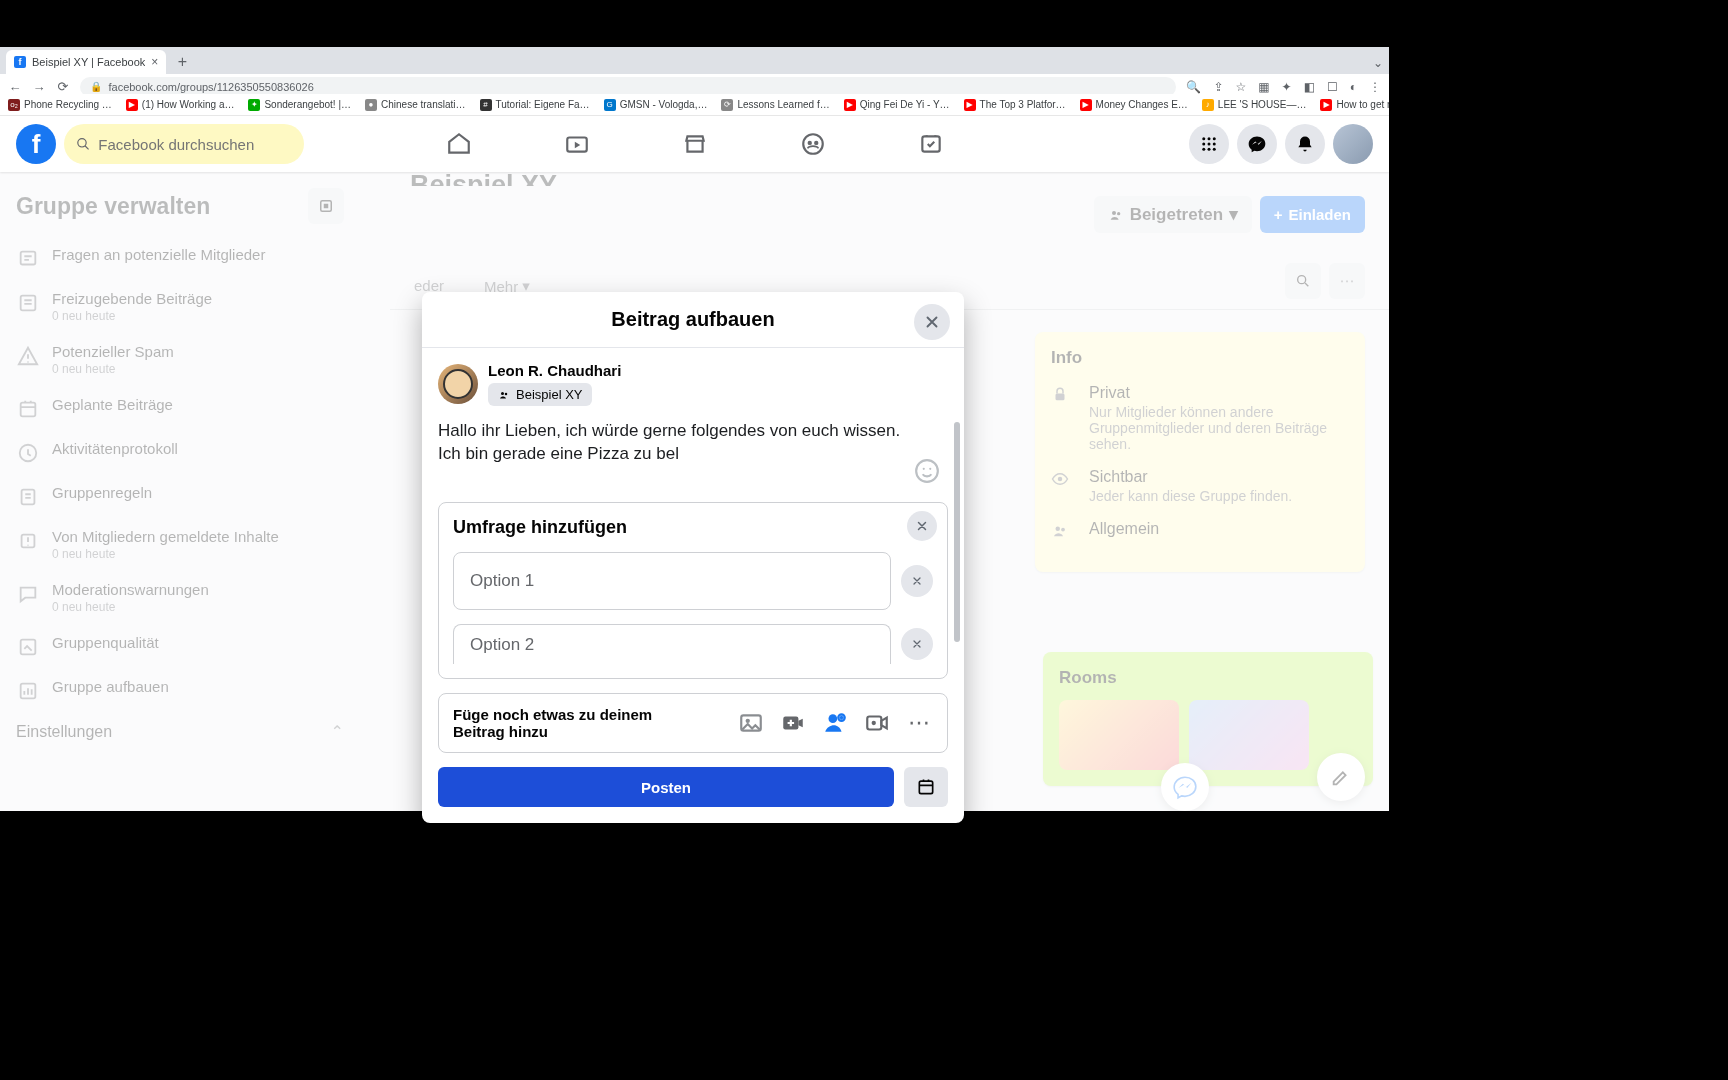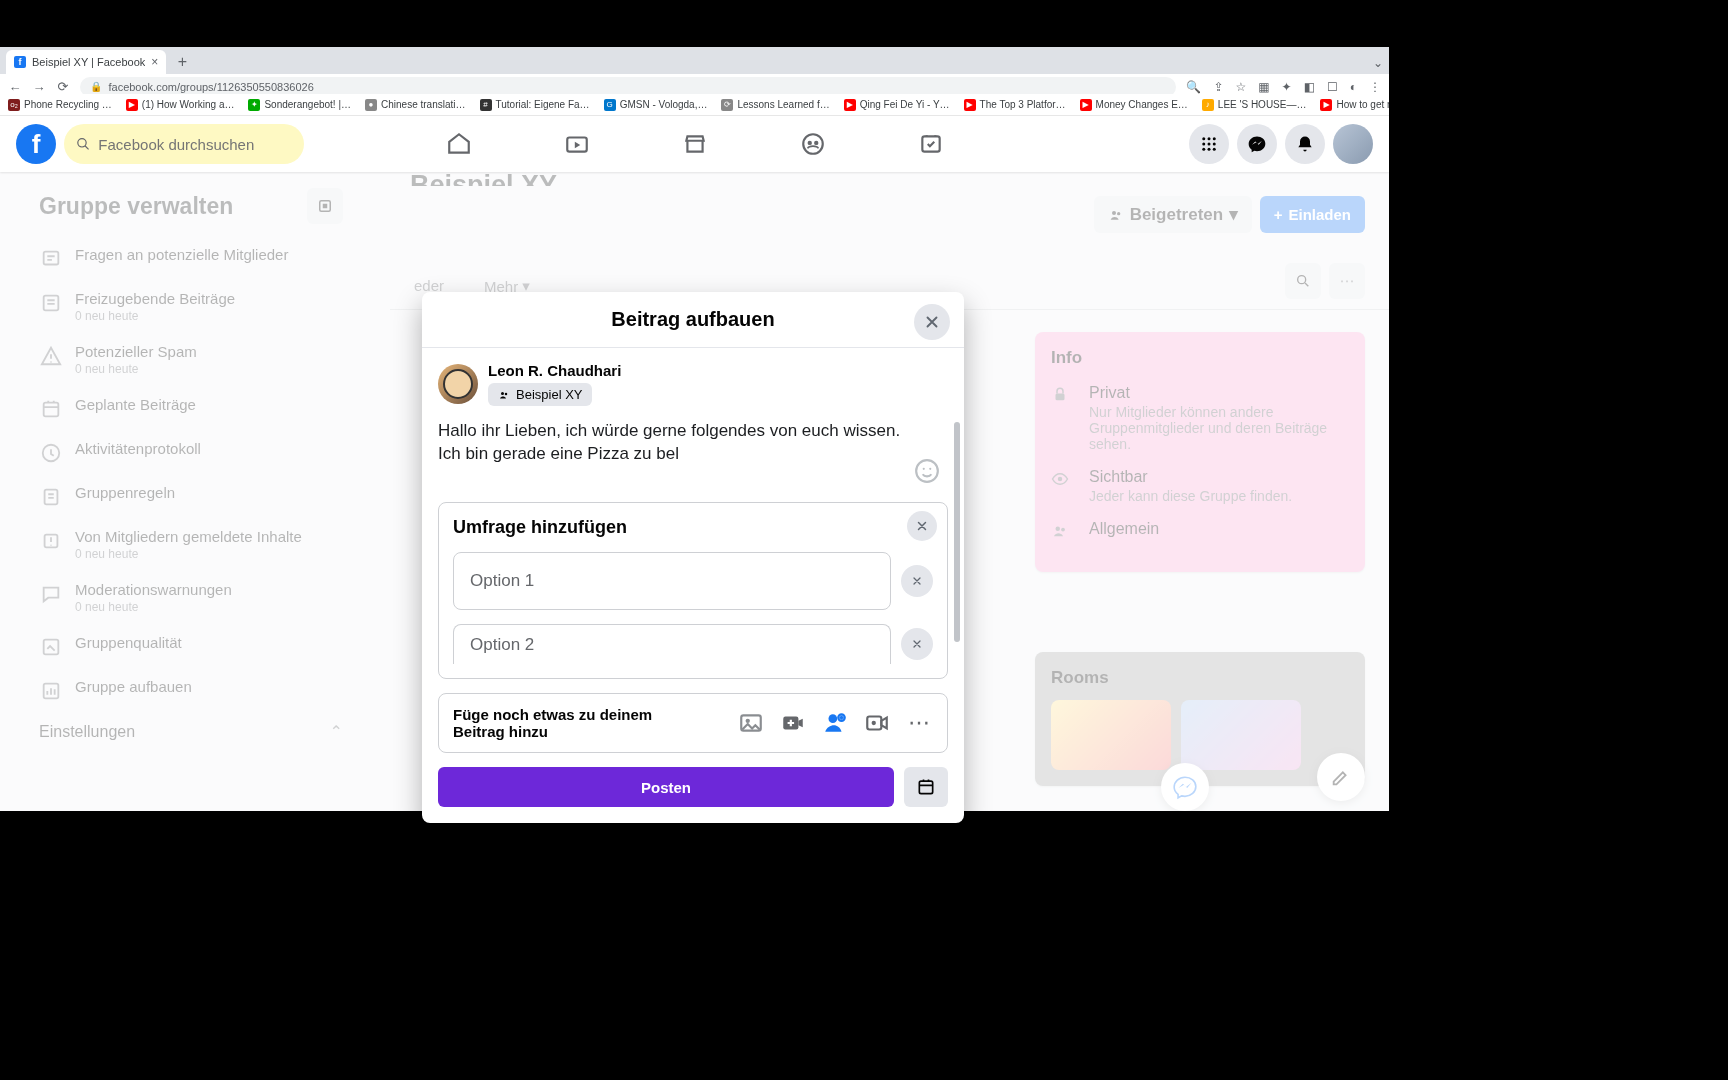--- a/index.html
+++ b/index.html
@@ -34,21 +34,21 @@
 .fb-search { margin-left: 8px; height: 40px; border-radius: 20px; background: #fef9c3; display:flex; align-items:center; padding:0 12px; gap:8px; color:#65676b; width: 240px;}
 .fb-search input { border:none; background:transparent; outline:none; font-size:15px; color:#65676b; width:100%;}
 .fb-center-nav { position:absolute; left:50%; transform:translateX(-50%); display:flex; gap:8px;}
 .fb-center-nav .navitem { width:110px; height:48px; display:flex;align-items:center;justify-content:center; color:#65676b; border-radius:8px; cursor:pointer;}
 .fb-center-nav .navitem svg { width:26px; height:26px; fill:#65676b;}
 .fb-right { margin-left:auto; display:flex; gap:8px; align-items:center;}
 .fb-right .circ { width:40px; height:40px; border-radius:50%; background:#e4e6eb; display:flex;align-items:center;justify-content:center; color:#050505; cursor:pointer;}
 .fb-right .avatar { width:40px;height:40px;border-radius:50%; background:linear-gradient(135deg,#b8c5d6,#8a9bb0); cursor:pointer;}
 
 
-.left-sidebar { position:absolute; top:56px; left:11px; width:360px; bottom:0; padding:16px 20px; overflow:hidden;}
+.left-sidebar { position:absolute; top:56px; left:0; width:360px; bottom:0; padding:16px 8px; overflow:hidden;}
 .left-sidebar h1 { font-size:23px; font-weight:700; color:#1c1e21; padding:0 8px 12px 8px; display:flex; align-items:center; justify-content:space-between;}
 .left-sidebar h1 .gear { width:36px;height:36px;border-radius:6px;background:#e4e6eb;display:flex;align-items:center;justify-content:center;cursor:pointer;}
 .sb-item { display:flex; align-items:flex-start; gap:12px; padding:10px 8px; border-radius:8px; cursor:pointer;}
 .sb-item .ico { width:24px; display:flex; justify-content:center; color:#65676b; padding-top:2px;}
 .sb-item .ico svg { width:22px; height:22px; fill:none; stroke:#65676b; stroke-width:2;}
 .sb-item .txts { flex:1;}
 .sb-item .lbl { font-size:15px; color:#050505;}
 .sb-item .sub { font-size:12px; color:#65676b; margin-top:2px;}
 .sb-section-title { display:flex; align-items:center; justify-content:space-between; padding:10px 8px; font-size:16px; color:#050505; font-weight:500;}
 .sb-section-title .chev { color:#65676b; cursor:pointer;}
@@ -58,28 +58,28 @@
 .group-title-bg { font-size:27px; font-weight:700; color:#1c1e21; padding:4px 20px;}
 .group-hdr-row { display:flex; justify-content:flex-end; gap:8px; padding:10px 24px 30px 24px;}
 .btn-beige { background:#e4e6eb; color:#050505; padding:8px 14px; border-radius:6px; font-size:17px; font-weight:600; display:flex;align-items:center;gap:6px; cursor:pointer;}
 .btn-blue { background:#1877f2; color:#fff; padding:8px 14px; border-radius:6px; font-size:15px; font-weight:600; display:flex;align-items:center;gap:6px; cursor:pointer;}
 .group-tabs { display:flex; gap:40px; padding:0 24px; border-bottom:1px solid #ced0d4; font-size:15px; color:#65676b;}
 .group-tabs .gt { padding:14px 0; cursor:pointer;}
 .group-tabs .gt.more { display:flex;align-items:center;gap:4px;}
 .group-tabs-right { margin-left:auto; display:flex; gap:8px;}
 .group-tabs-right .circ2 { width:36px;height:36px;border-radius:6px;background:#e4e6eb;display:flex;align-items:center;justify-content:center;cursor:pointer;}
 
-.info-card { position:absolute; right:24px; top:160px; width:330px; background:#f9a8d4; border-radius:8px; padding:16px; box-shadow:0 1px 2px rgba(0,0,0,0.1);}
+.info-card { position:absolute; right:24px; top:160px; width:330px; background:#fef9c3; border-radius:8px; padding:16px; box-shadow:0 1px 2px rgba(0,0,0,0.1);}
 .info-card h3 { font-size:17px; font-weight:600; margin-bottom:16px;}
 .info-row { display:flex; gap:20px; margin-bottom:16px;}
 .info-row .iicon { color:#65676b; padding-top:2px;}
 .info-row .ititle { font-size:16px; font-weight:500; color:#050505;}
 .info-row .idesc { font-size:14px; color:#65676b; margin-top:2px;}
 
-.rooms-card { position:absolute; right:24px; top:480px; width:330px; background:#a3a3a3; border-radius:8px; padding:16px; box-shadow:0 1px 2px rgba(0,0,0,0.1);}
+.rooms-card { position:absolute; right:16px; top:480px; width:330px; background:#bef264; border-radius:8px; padding:16px; box-shadow:0 1px 2px rgba(0,0,0,0.1);}
 .rooms-card h3 { font-size:17px; font-weight:600; margin-bottom:12px;}
 .rooms-grid { display:flex; gap:10px;}
 .rooms-grid .rroom { width:120px; height:70px; border-radius:8px;}
 
 .feed-actions { position:absolute; left:40px; bottom:0; width:520px; display:flex; justify-content:space-around; padding:8px 0; color:#65676b; font-size:15px;}
 .feed-actions .fa { display:flex; align-items:center; gap:6px; cursor:pointer;}
 
 .edit-fab { position:absolute; right:24px; bottom:10px; width:48px;height:48px;border-radius:50%;background:#fff;box-shadow:0 2px 8px rgba(0,0,0,0.2);display:flex;align-items:center;justify-content:center;cursor:pointer;}
 .mess-fab { position:absolute; right:180px; bottom:0px; width:48px;height:48px;border-radius:50%;background:#fff;box-shadow:0 2px 8px rgba(0,0,0,0.2);display:flex;align-items:center;justify-content:center;cursor:pointer;}
 .modal { position:absolute; left:422px; top:176px; width:542px; background:#fff; border-radius:8px; box-shadow:0 12px 28px rgba(0,0,0,0.3); z-index:60;}
@@ -107,21 +107,21 @@
 .poll-option-input { flex:1; height:58px; border:1px solid #ced0d4; border-radius:8px; padding:0 16px; font-size:17px; color:#65676b; display:flex; align-items:center;}
 .poll-opt-remove { width:32px;height:32px;border-radius:50%;background:#e4e6eb;display:flex;align-items:center;justify-content:center;cursor:pointer;color:#606770;}
 .poll-option-row.cut .poll-option-input { height:40px; border-bottom:none; border-radius:8px 8px 0 0;}
 
 .addto-row { margin-top:14px; border:1px solid #ced0d4; border-radius:8px; padding:12px 14px; display:flex; align-items:center;}
 .addto-row .lbl { font-size:15px; font-weight:600; color:#050505; max-width:230px;}
 .addto-row .tools { margin-left:auto; display:flex; gap:14px; align-items:center;}
 .addto-row .tool { width:28px;height:28px; cursor:pointer; display:flex;align-items:center;justify-content:center;}
 
 .post-row { margin-top:14px; display:flex; gap:10px;}
-.post-btn { flex:1; height:40px; background:#6d28d9; color:#fff; border:none; border-radius:6px; font-size:15px; font-weight:600; cursor:pointer;}
+.post-btn { flex:1; height:40px; background:#1d4ed8; color:#fff; border:none; border-radius:6px; font-size:15px; font-weight:600; cursor:pointer;}
 .schedule-btn { width:44px;height:40px;border-radius:6px;background:#e4e6eb;display:flex;align-items:center;justify-content:center;cursor:pointer;}
 
 svg { display:block; }
 </style>
 </head>
 <body>
 
 <div class="letterbox-scale">
 
   <div style="position:absolute; left:0; top:47px; width:1389px; height:47px; background:#fff;">

